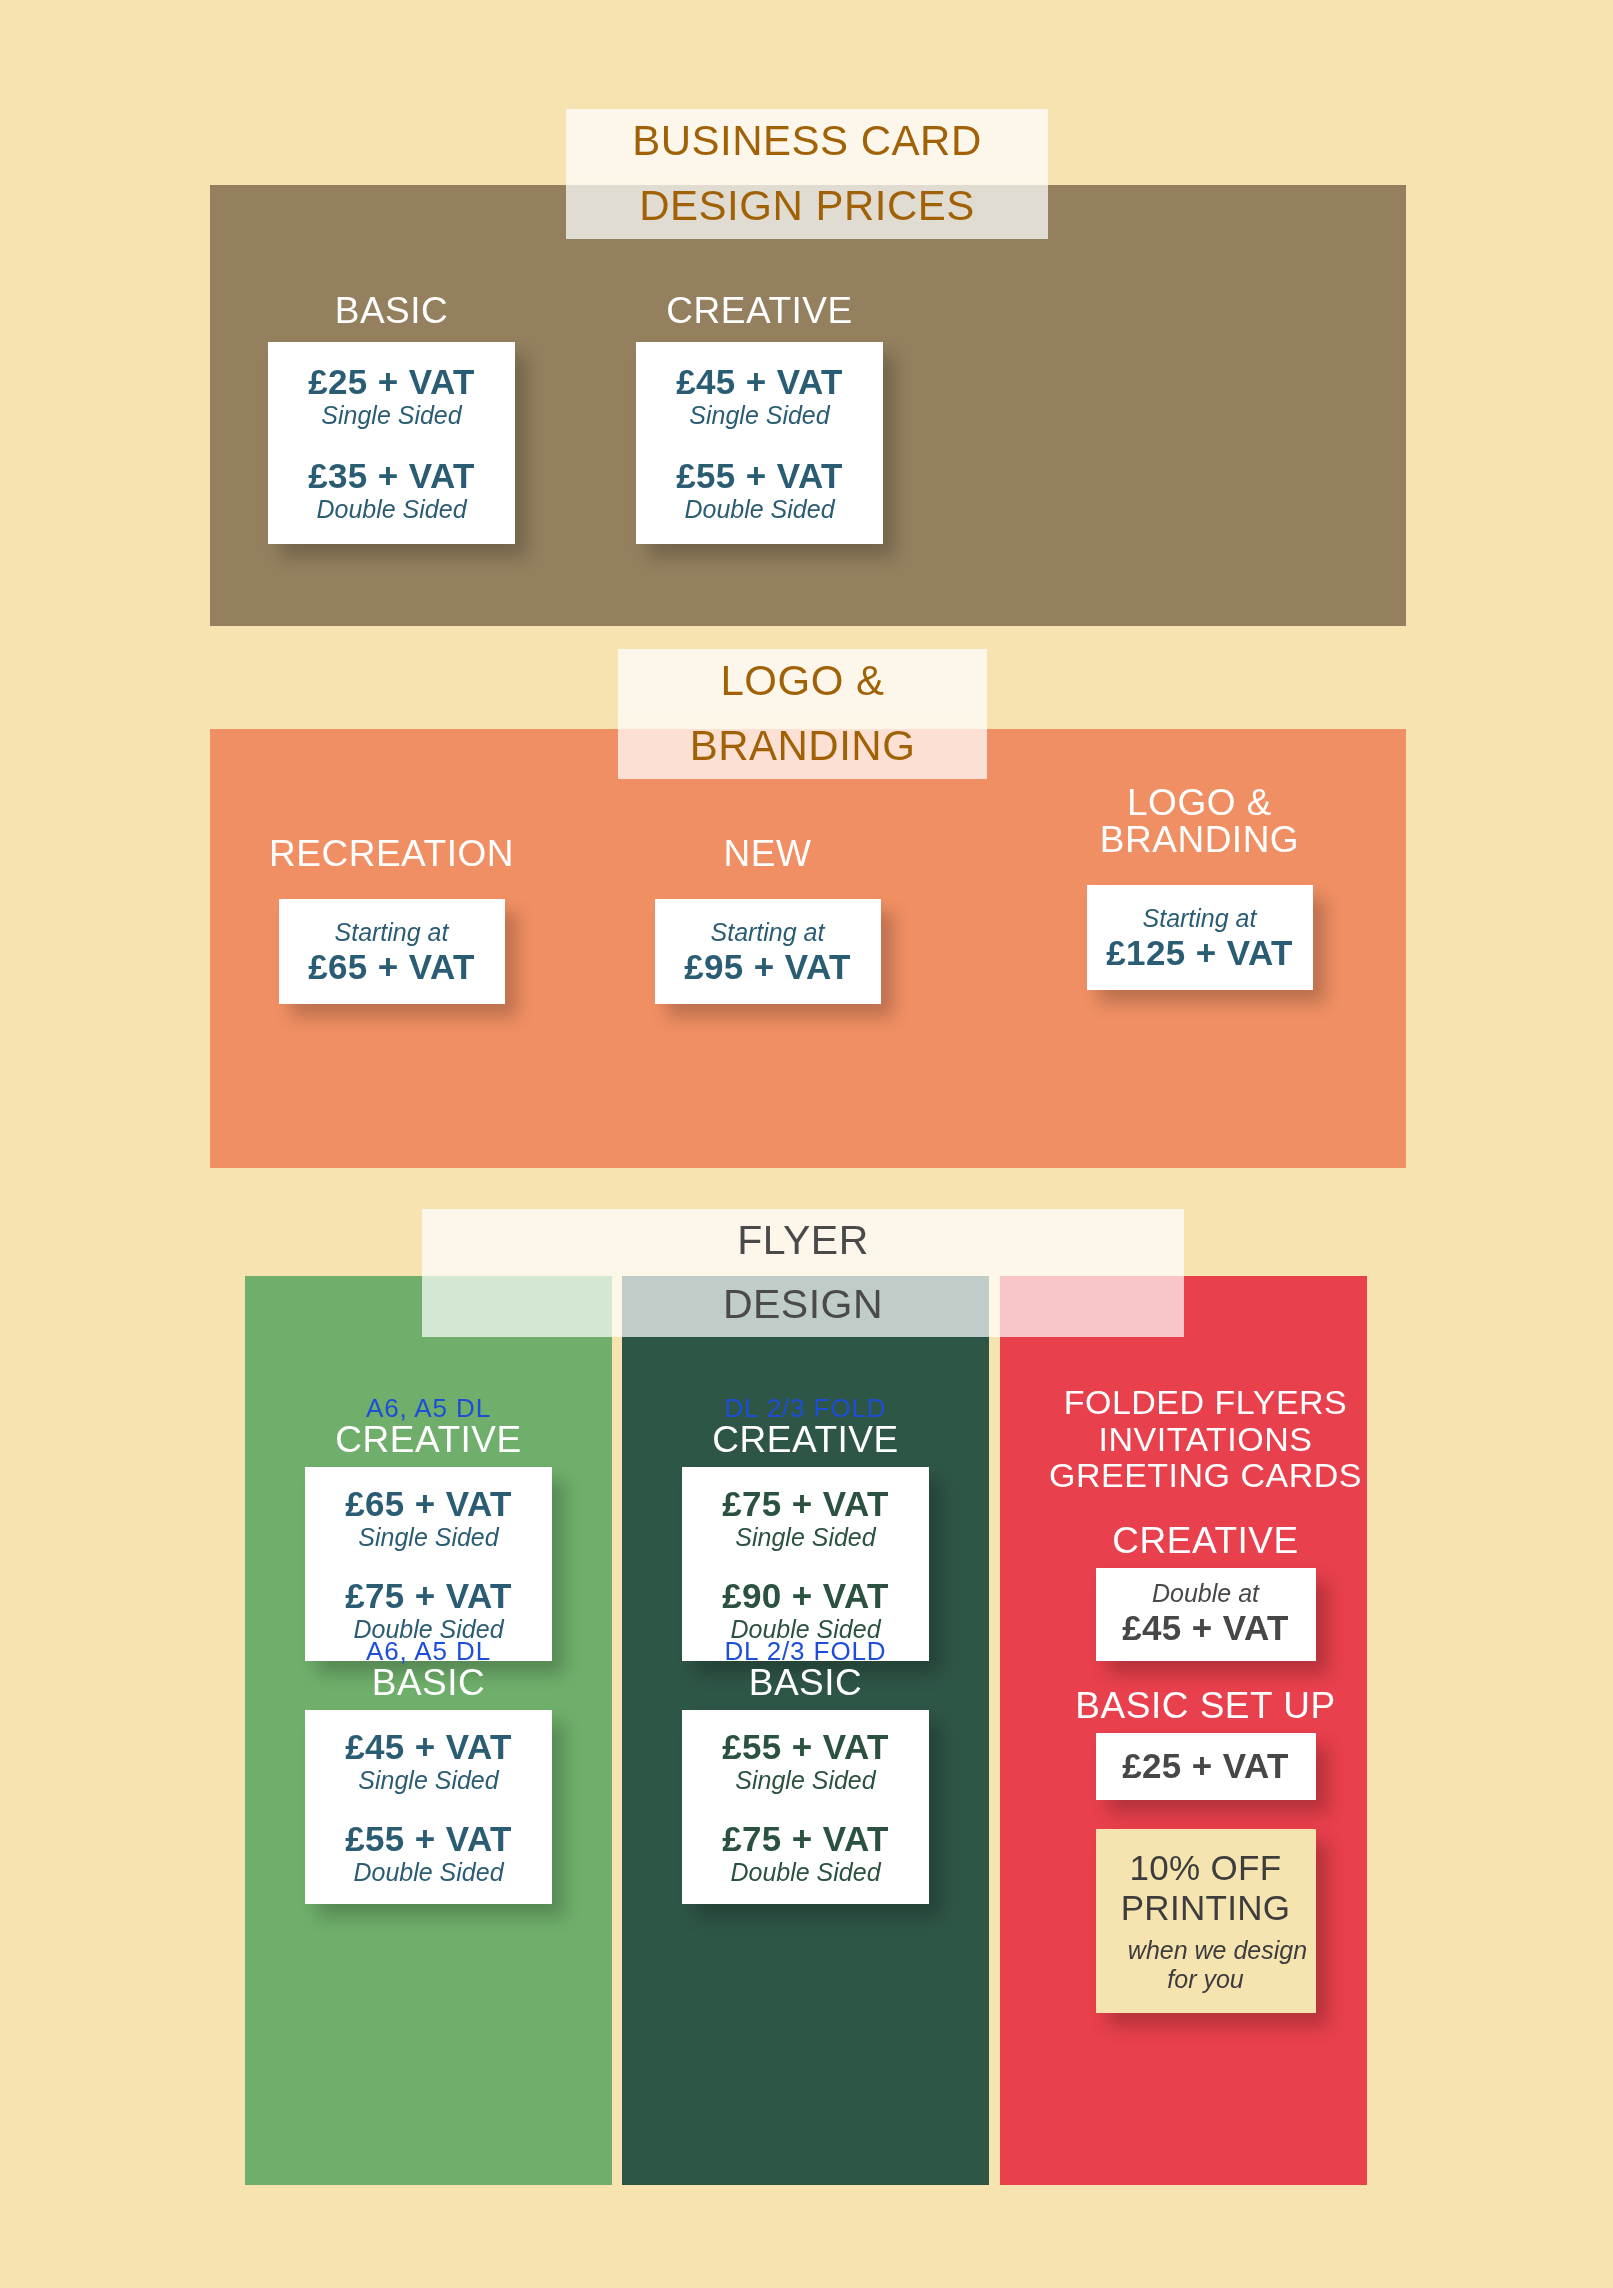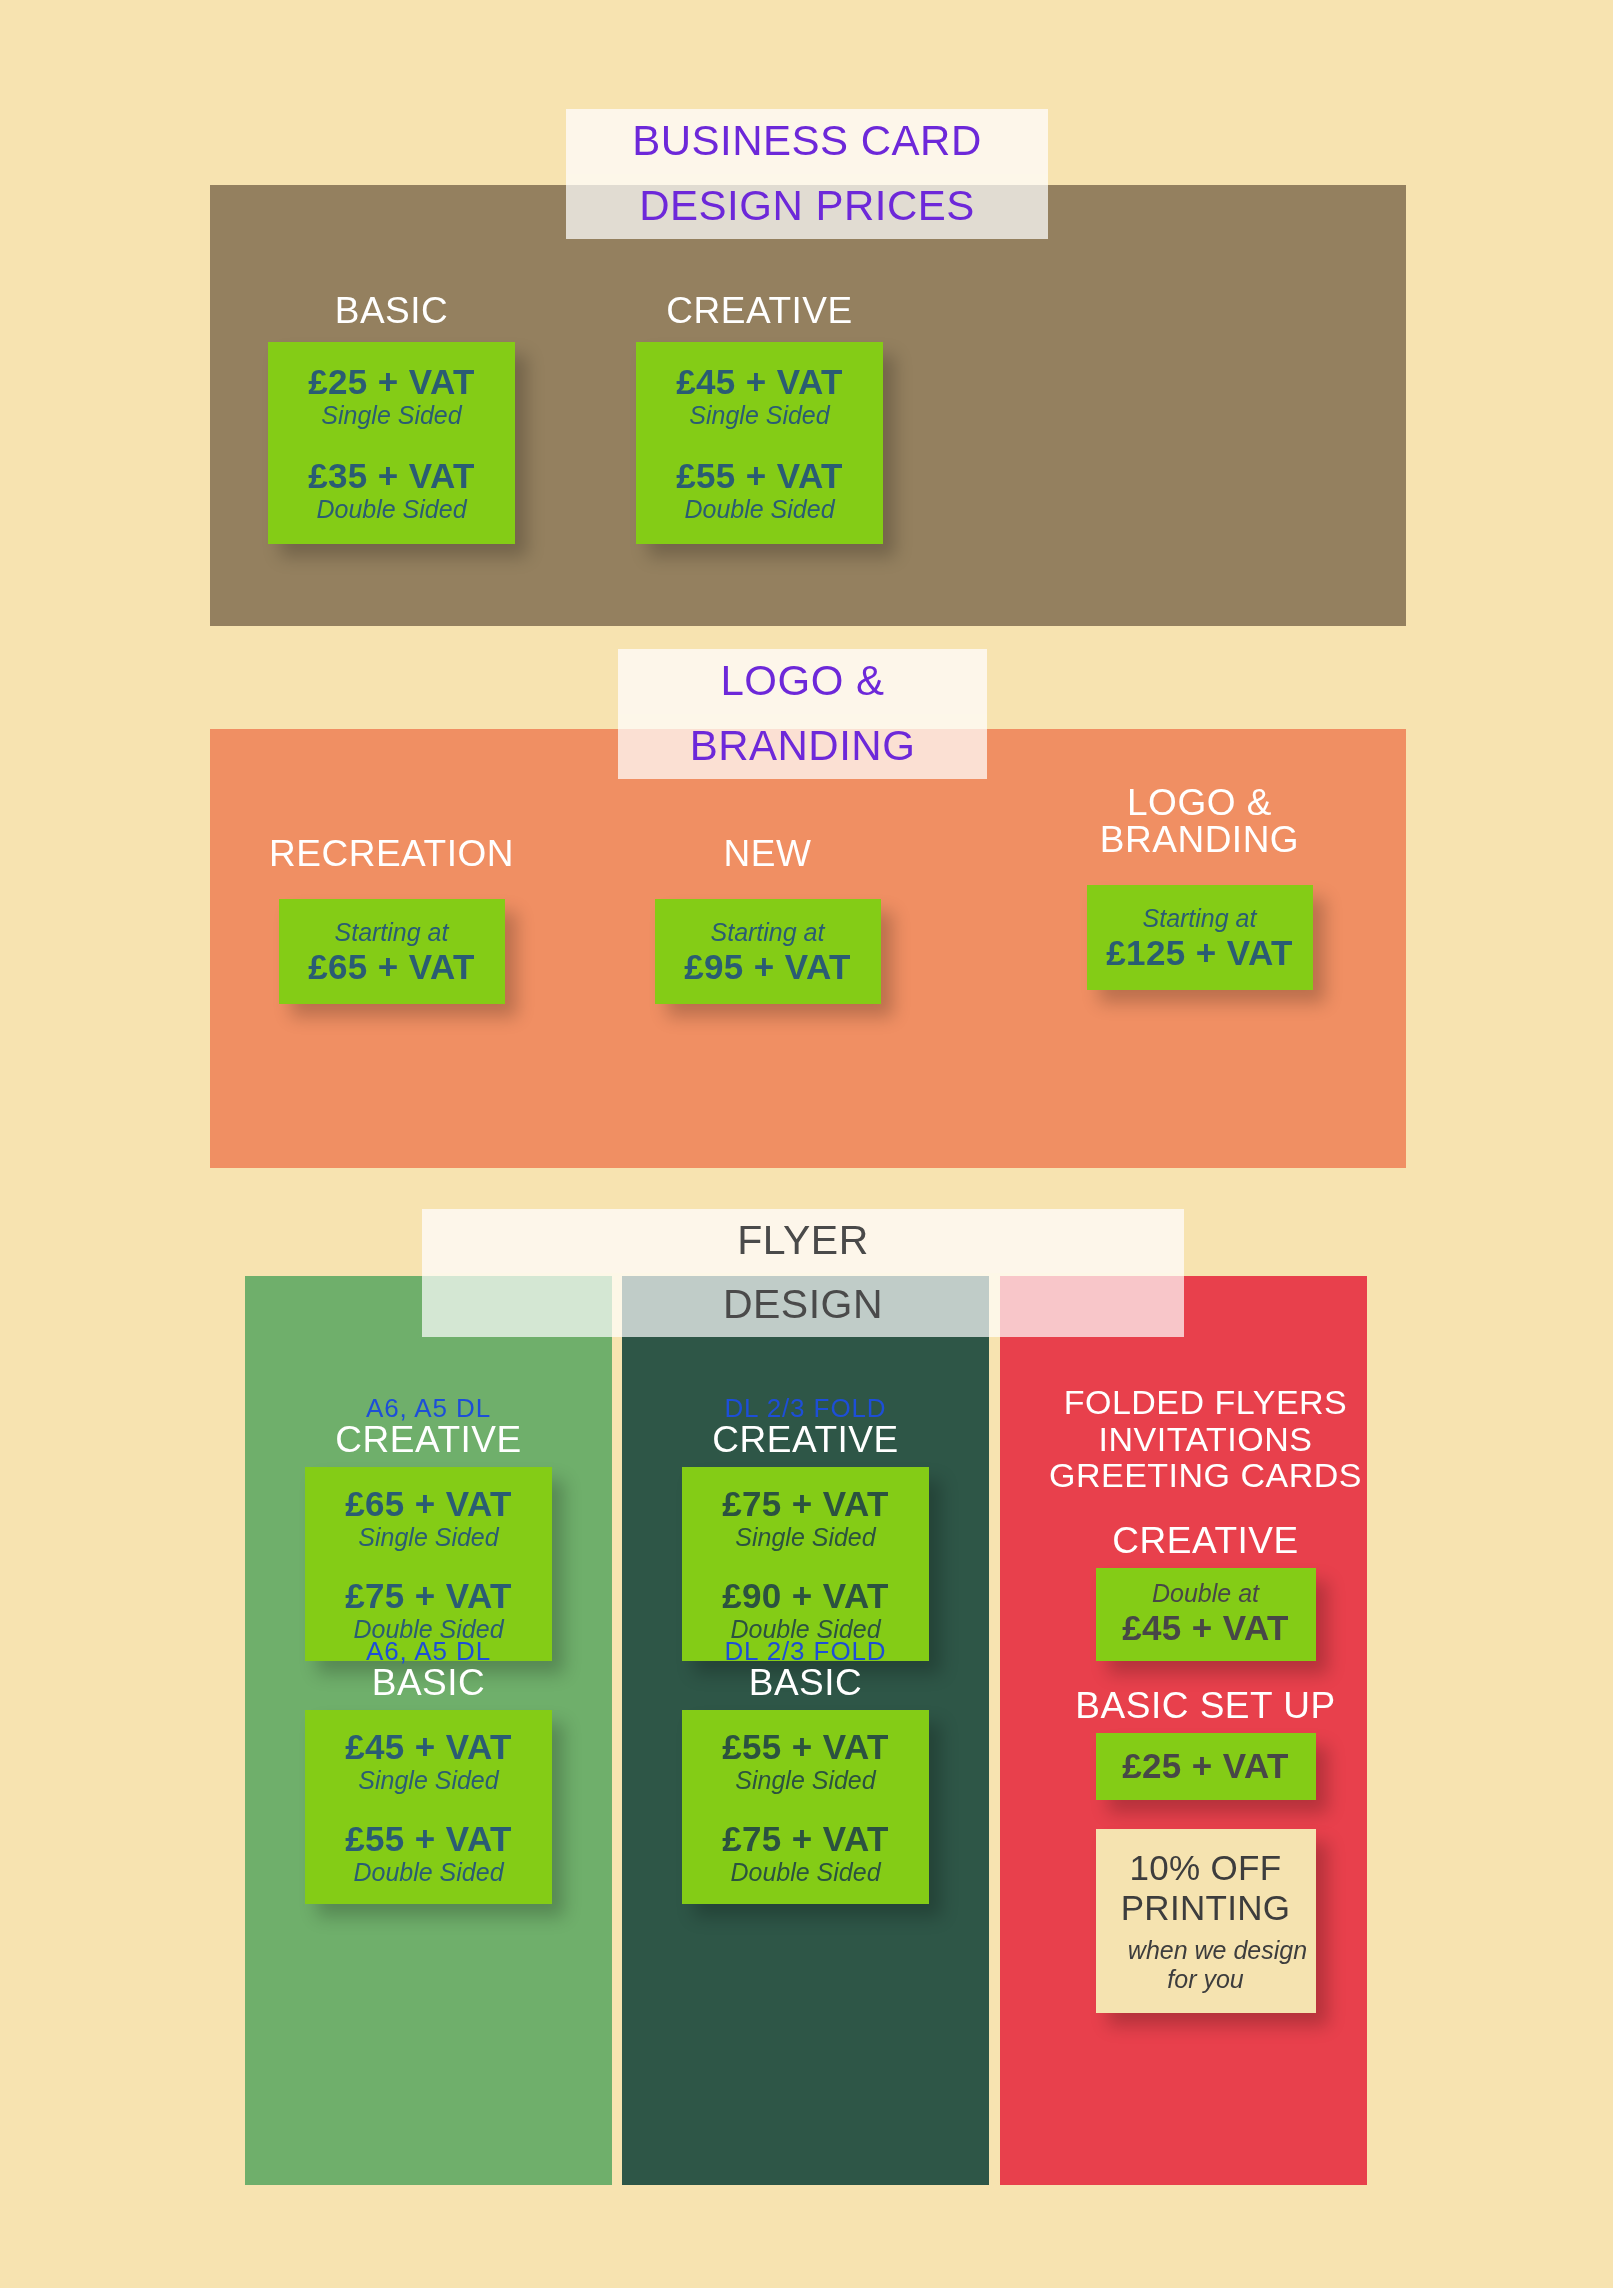--- a/index.html
+++ b/index.html
@@ -16,21 +16,21 @@
   }
 
   .page { position: relative; width: 1613px; height: 2289px; }
 
   
   .panel { position: absolute; }
 
   .band-wrap { position: absolute; z-index: 5; }
   .band {
     text-align: center;
-    color: #6d28d9;
+    color: #a16207;
     font-size: 42px;
     letter-spacing: 0.5px;
     line-height: 1.05;
     padding: 10px 37px 11px 37px;
     white-space: nowrap;
   }
   .band.top { background: #FDF6EA; }
   .band.bot { background: rgba(255,255,255,0.72); }
 
   .col-label {
@@ -41,21 +41,21 @@
     line-height: 1.0;
     font-weight: 400;
   }
   .col-label.small {
     font-size: 26px;
     color: #1d4ed8;
     letter-spacing: 0.9px;
   }
 
   .card {
-    background: #84cc16;
+    background: #ffffff;
     box-shadow: 12px 13px 16.6px rgba(0,0,0,0.22);
     text-align: center;
     box-sizing: border-box;
   }
   .price {
     font-size: 35px;
     font-weight: bold;
     color: #2A5C73;
     letter-spacing: 0.4px;
     line-height: 1.12;

